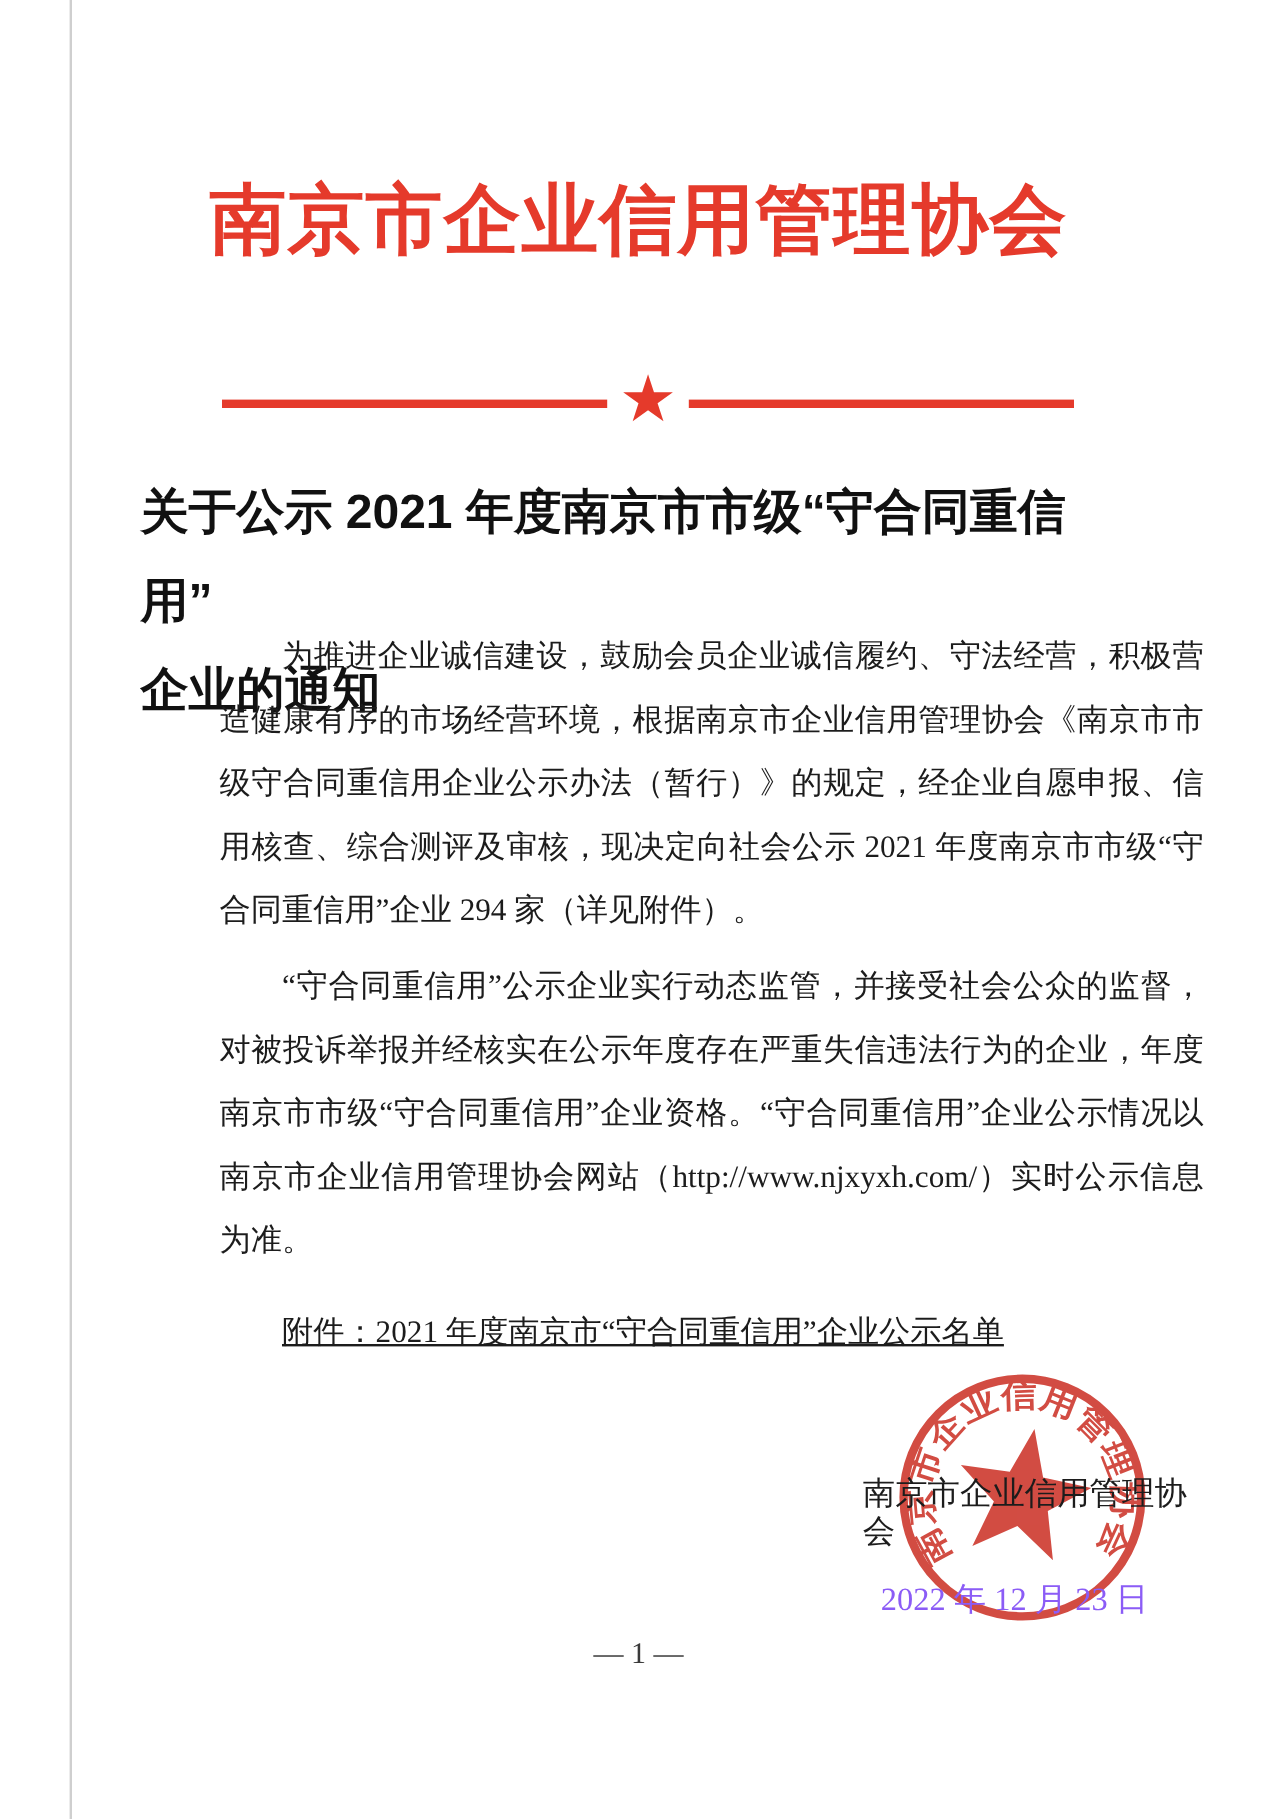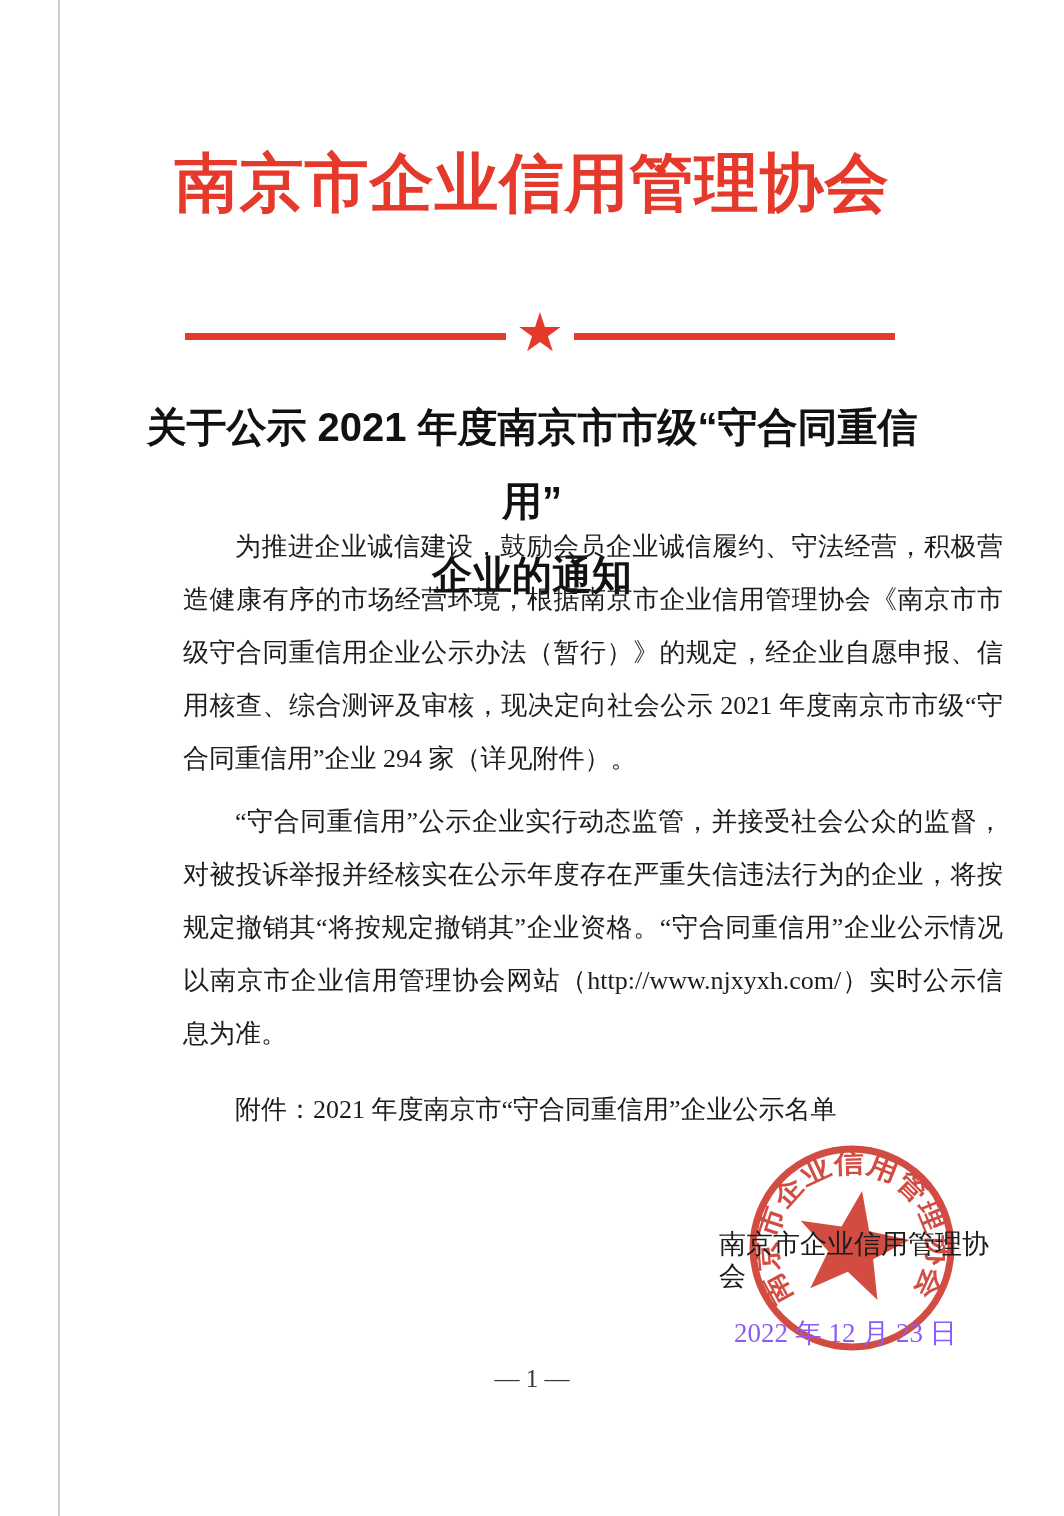--- a/index.html
+++ b/index.html
@@ -41,41 +41,42 @@
   }
   .divider .star {
     font-size:54px; line-height:52px;
     color:#e53a2b;
     margin:0 10px;
     transform:translateY(-3px);
     font-family:"DejaVu Sans", sans-serif;
   }
   .title {
     position:absolute; top:390px; left:60px; right:60px;
-    margin:0; text-align:center;
+    margin:0; text-align:left;
     font-size:40px; line-height:74px; font-weight:700;
     color:#111111;
     font-family:"Liberation Sans", sans-serif;
   }
   .title span { display:block; }
   .body-text {
     position:absolute; top:520px; left:126px; width:820px;
     font-size:26px; line-height:53px;
     text-align:justify;
     color:#1c1c1c;
     font-family:"Liberation Serif", serif;
   }
   .body-text p { margin:0; text-indent:2em; }
   .body-text p + p { margin-top:10px; }
   .attachment {
     position:absolute; top:1090px; left:126px; width:820px;
     font-size:26px; line-height:40px;
     text-indent:2em;
     color:#1c1c1c;
     font-family:"Liberation Serif", serif;
+    text-decoration:underline;
   }
   .sig-org {
     position:absolute; top:1228px; left:662px;
     font-size:27px; line-height:32px;
     color:#1c1c1c;
     font-family:"Liberation Sans", sans-serif;
   }
   .sig-date {
     position:absolute; top:1281px; left:677px;
     font-size:27px; line-height:32px;
@@ -111,21 +112,21 @@
     <span class="dline"></span>
   </div>
 
   <h2 class="title">
     <span>关于公示 2021 年度南京市市级“守合同重信用”</span>
     <span>企业的通知</span>
   </h2>
 
   <div class="body-text">
     <p>为推进企业诚信建设，鼓励会员企业诚信履约、守法经营，积极营造健康有序的市场经营环境，根据南京市企业信用管理协会《南京市市级守合同重信用企业公示办法（暂行）》的规定，经企业自愿申报、信用核查、综合测评及审核，现决定向社会公示 2021 年度南京市市级“守合同重信用”企业 294 家（详见附件）。</p>
-    <p>“守合同重信用”公示企业实行动态监管，并接受社会公众的监督，对被投诉举报并经核实在公示年度存在严重失信违法行为的企业，将按规定撤销其“将按规定撤销其”企业资格。“守合同重信用”企业公示情况以南京市企业信用管理协会网站（http://www.njxyxh.com/）实时公示信息为准。</p>
+    <p>“守合同重信用”公示企业实行动态监管，并接受社会公众的监督，对被投诉举报并经核实在公示年度存在严重失信违法行为的企业，年度南京市市级“守合同重信用”企业资格。“守合同重信用”企业公示情况以南京市企业信用管理协会网站（http://www.njxyxh.com/）实时公示信息为准。</p>
   </div>
 
   <div class="attachment">附件：2021 年度南京市“守合同重信用”企业公示名单</div>
 
   <svg class="seal" viewBox="-120 -120 240 240" xmlns="http://www.w3.org/2000/svg">
     <circle cx="0" cy="0" r="99" fill="none" stroke="#cc3429" stroke-width="7"></circle>
     <polygon fill="#cc3429" transform="rotate(10)" points="0,-58 14.1,-19.4 55.2,-17.9 22.8,7.4 34.1,46.9 0,24 -34.1,46.9 -22.8,7.4 -55.2,-17.9 -14.1,-19.4"></polygon>
     <path id="sealArc" d="M -58.2 48.9 A 76 76 0 1 1 58.2 48.9" fill="none" stroke="none"></path>
     <text font-size="27" fill="#cc3429" font-weight="700" letter-spacing="1" font-family="Liberation Sans, sans-serif">
       <textPath href="#sealArc" startOffset="0" textLength="340" lengthAdjust="spacingAndGlyphs">南京市企业信用管理协会</textPath>

